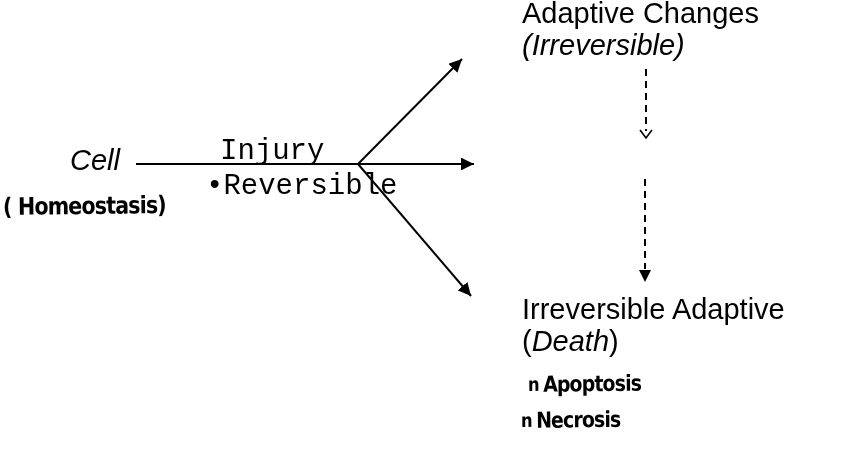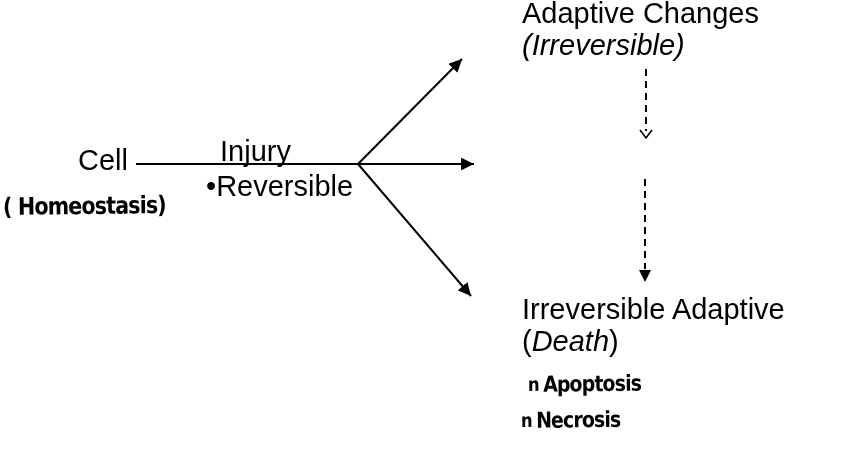--- a/index.html
+++ b/index.html
@@ -54,25 +54,25 @@
     <line x1="358" y1="164" x2="474" y2="164" stroke="#000" stroke-width="2" marker-end="url(#ah)"></line>
     <line x1="358" y1="164" x2="471" y2="296" stroke="#000" stroke-width="2" marker-end="url(#ah)"></line>
 
     <line x1="646" y1="69" x2="646" y2="131" stroke="#000" stroke-width="2" stroke-dasharray="7 5"></line>
     <polyline points="640,130 646,138 652,130" fill="none" stroke="#000" stroke-width="1.6"></polyline>
 
     <line x1="645" y1="179" x2="645" y2="269" stroke="#000" stroke-width="2" stroke-dasharray="7 5"></line>
     <polygon points="645,282 639,270 651,270" fill="#000"></polygon>
   </svg>
 
-  <div class="typed" style="left:78px;top:144px;">Cell</div>
+  <div class="typed" style="left:70px;top:144px;font-style:italic;">Cell</div>
 
   <div class="handwritten hw-large" style="left:3px;top:193px;">( Homeostasis)</div>
 
-  <div class="typed injury-block" style="left:206px;top:134px;">
+  <div class="typed injury-block" style="left:206px;top:134px;font-family:Liberation Mono, monospace;">
     <div class="injury-title">Injury</div>
     <div>•Reversible</div>
   </div>
 
   <div class="typed" style="left:522px;top:-3px;">
     <div>Adaptive Changes</div>
     <div class="italic">(Irreversible)</div>
   </div>
 
 

